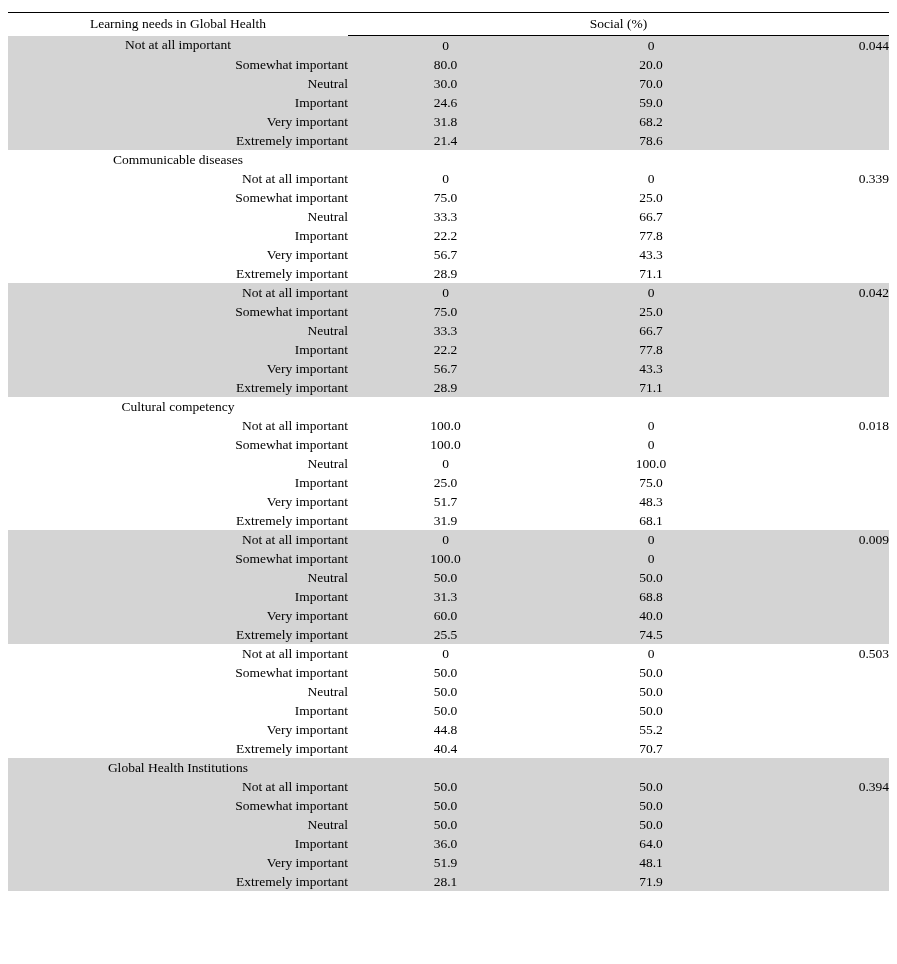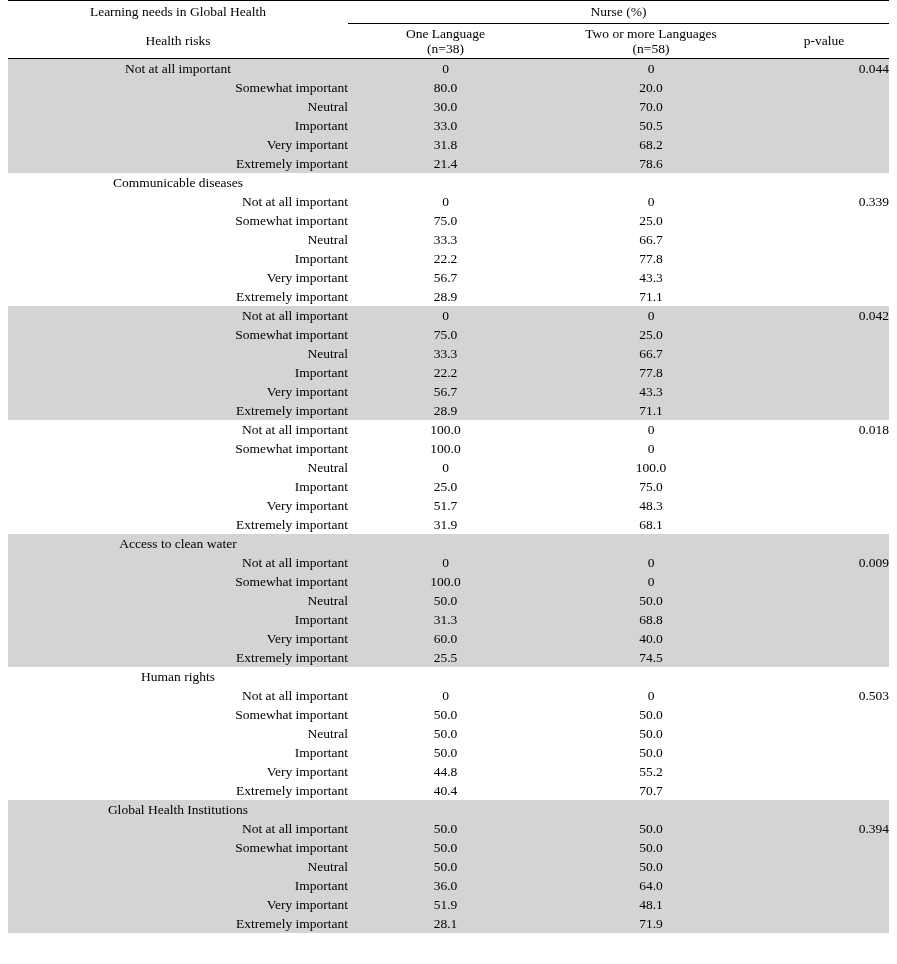--- a/index.html
+++ b/index.html
@@ -10,21 +10,21 @@
   body {
     font-family: "Liberation Serif", serif;
     color: #000000;
   }
   #page {
     width: 897px;
     height: 964px;
     position: relative;
     background: #ffffff;
     box-sizing: border-box;
-    padding: 0 8px;
+    padding: 12px 8px;
   }
   table.tbl {
     width: 881px;
     border-collapse: collapse;
     font-size: 13.5px;
     table-layout: fixed;
   }
   table.tbl td, table.tbl th {
     padding: 0;
     margin: 0;
@@ -94,33 +94,21 @@
   <table class="tbl">
     <colgroup>
       <col class="c-label">
       <col class="c-one">
       <col class="c-two">
       <col class="c-p">
     </colgroup>
     <thead>
       <tr class="hdr-row rule-top">
         <td class="hdr-left-top">Learning needs in Global Health</td>
-        <td class="hdr-nurse" colspan="3">Nurse (%)</td>
-      </tr>
-      <tr class="sub-row head-underline">
-        <td class="sub-health">Health risks</td>
-        <td class="sub-center">
-          <div>One Language</div>
-          <div>(n=38)</div>
-        </td>
-        <td class="sub-center">
-          <div>Two or more Languages</div>
-          <div>(n=58)</div>
-        </td>
-        <td class="sub-p">p-value</td>
+        <td class="hdr-nurse" colspan="3">Social (%)</td>
       </tr>
     </thead>
     <tbody id="tbody">
         <tr class="section shaded">
           <td class="sec-title">Not at all important</td>
           <td class="num">0</td>
           <td class="num">0</td>
           <td class="pval">0.044</td>
         </tr>
         <tr class="data shaded">
@@ -130,22 +118,22 @@
           <td class="pval"></td>
         </tr>
         <tr class="data shaded">
           <td class="lbl">Neutral</td>
           <td class="num">30.0</td>
           <td class="num">70.0</td>
           <td class="pval"></td>
         </tr>
         <tr class="data shaded">
           <td class="lbl">Important</td>
-          <td class="num">33.0</td>
-          <td class="num">50.5</td>
+          <td class="num">24.6</td>
+          <td class="num">59.0</td>
           <td class="pval"></td>
         </tr>
         <tr class="data shaded">
           <td class="lbl">Very important</td>
           <td class="num">31.8</td>
           <td class="num">68.2</td>
           <td class="pval"></td>
         </tr>
         <tr class="data shaded">
           <td class="lbl">Extremely important</td>
@@ -224,20 +212,26 @@
           <td class="num">56.7</td>
           <td class="num">43.3</td>
           <td class="pval"></td>
         </tr>
         <tr class="data shaded">
           <td class="lbl">Extremely important</td>
           <td class="num">28.9</td>
           <td class="num">71.1</td>
           <td class="pval"></td>
         </tr>
+        <tr class="section plain">
+          <td class="sec-title">Cultural competency</td>
+          <td></td>
+          <td></td>
+          <td></td>
+        </tr>
         <tr class="data plain">
           <td class="lbl">Not at all important</td>
           <td class="num">100.0</td>
           <td class="num">0</td>
           <td class="pval">0.018</td>
         </tr>
         <tr class="data plain">
           <td class="lbl">Somewhat important</td>
           <td class="num">100.0</td>
           <td class="num">0</td>
@@ -260,26 +254,20 @@
           <td class="num">51.7</td>
           <td class="num">48.3</td>
           <td class="pval"></td>
         </tr>
         <tr class="data plain">
           <td class="lbl">Extremely important</td>
           <td class="num">31.9</td>
           <td class="num">68.1</td>
           <td class="pval"></td>
         </tr>
-        <tr class="section shaded">
-          <td class="sec-title">Access to clean water</td>
-          <td></td>
-          <td></td>
-          <td></td>
-        </tr>
         <tr class="data shaded">
           <td class="lbl">Not at all important</td>
           <td class="num">0</td>
           <td class="num">0</td>
           <td class="pval">0.009</td>
         </tr>
         <tr class="data shaded">
           <td class="lbl">Somewhat important</td>
           <td class="num">100.0</td>
           <td class="num">0</td>
@@ -301,26 +289,20 @@
           <td class="lbl">Very important</td>
           <td class="num">60.0</td>
           <td class="num">40.0</td>
           <td class="pval"></td>
         </tr>
         <tr class="data shaded">
           <td class="lbl">Extremely important</td>
           <td class="num">25.5</td>
           <td class="num">74.5</td>
           <td class="pval"></td>
-        </tr>
-        <tr class="section plain">
-          <td class="sec-title">Human rights</td>
-          <td></td>
-          <td></td>
-          <td></td>
         </tr>
         <tr class="data plain">
           <td class="lbl">Not at all important</td>
           <td class="num">0</td>
           <td class="num">0</td>
           <td class="pval">0.503</td>
         </tr>
         <tr class="data plain">
           <td class="lbl">Somewhat important</td>
           <td class="num">50.0</td>

